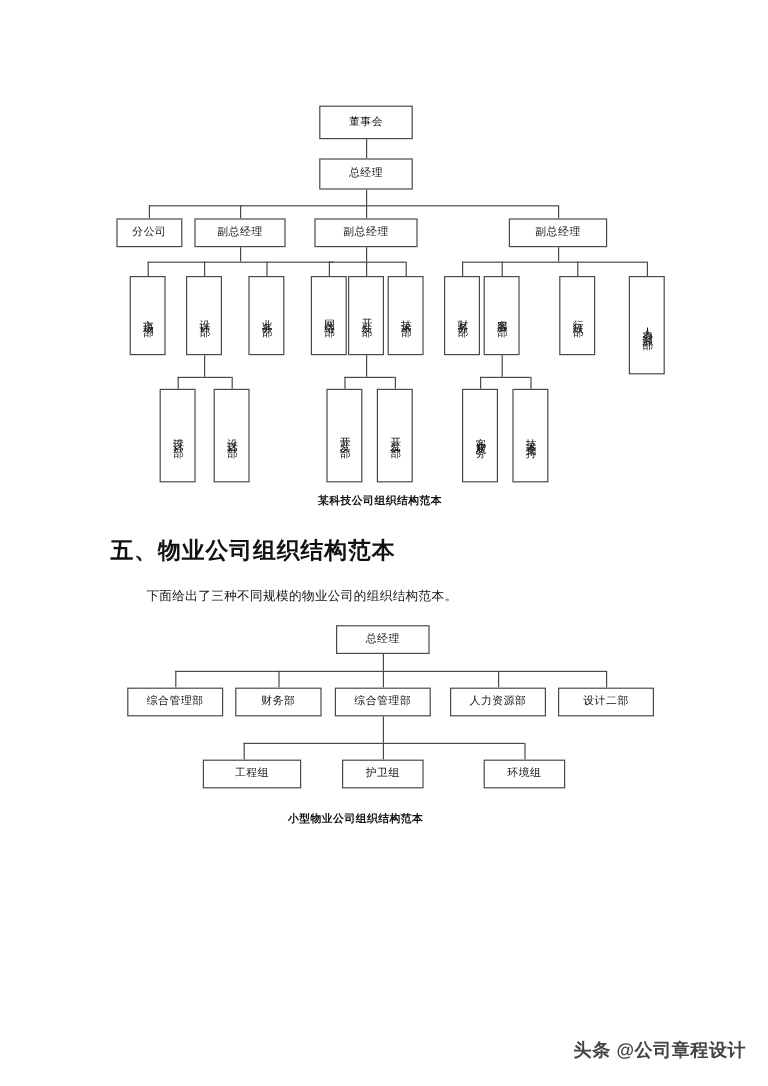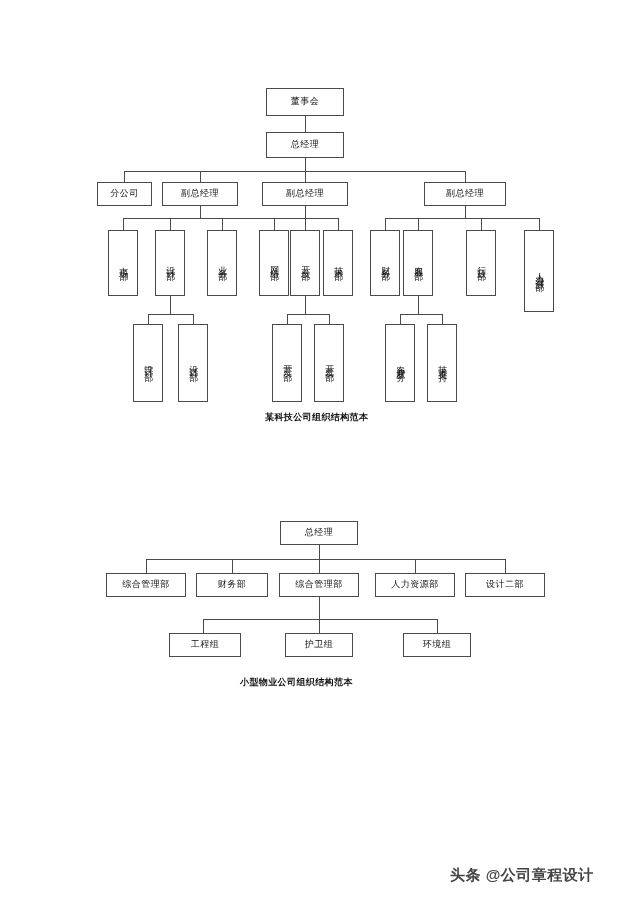--- a/index.html
+++ b/index.html
@@ -125,21 +125,23 @@
     <div class="ln hz" style="left:400px;top:314px;width:42px;"></div>
     <div class="ln vt" style="left:400px;top:314px;height:10px;"></div>
     <div class="ln vt" style="left:442px;top:314px;height:10px;"></div>
 
     <div class="node v" style="left:385px;top:324px;width:30px;height:78px;">客户服务</div>
     <div class="node v" style="left:427px;top:324px;width:30px;height:78px;">技术支持</div>
 
     <div class="caption" style="left:265px;top:411px;">某科技公司组织结构范本</div>
   </div>
 
+  <div class="heading" style="left:92px;top:446px;">五、物业公司组织结构范本</div>
 
+  <div class="para" style="left:122px;top:490px;">下面给出了三种不同规模的物业公司的组织结构范本。</div>
 
   <div>
 
     <div class="node h" style="left:280px;top:521px;width:78px;height:24px;">总经理</div>
 
     <div class="ln vt" style="left:319px;top:545px;height:14px;"></div>
     <div class="ln hz" style="left:146px;top:559px;width:359px;"></div>
     <div class="ln vt" style="left:146px;top:559px;height:14px;"></div>
     <div class="ln vt" style="left:232px;top:559px;height:14px;"></div>
     <div class="ln vt" style="left:319px;top:559px;height:14px;"></div>
@@ -151,22 +153,22 @@
     <div class="node h" style="left:279px;top:573px;width:80px;height:24px;">综合管理部</div>
     <div class="node h" style="left:375px;top:573px;width:80px;height:24px;">人力资源部</div>
     <div class="node h" style="left:465px;top:573px;width:80px;height:24px;">设计二部</div>
 
     <div class="ln vt" style="left:319px;top:597px;height:22px;"></div>
     <div class="ln hz" style="left:203px;top:619px;width:234px;"></div>
     <div class="ln vt" style="left:203px;top:619px;height:14px;"></div>
     <div class="ln vt" style="left:319px;top:619px;height:14px;"></div>
     <div class="ln vt" style="left:437px;top:619px;height:14px;"></div>
 
-    <div class="node h" style="left:169px;top:633px;width:72px;height:24px;">工程组</div>
+    <div class="node h" style="left:169px;top:633px;width:82px;height:24px;">工程组</div>
     <div class="node h" style="left:285px;top:633px;width:68px;height:24px;">护卫组</div>
     <div class="node h" style="left:403px;top:633px;width:68px;height:24px;">环境组</div>
 
     <div class="caption" style="left:240px;top:676px;">小型物业公司组织结构范本</div>
   </div>
 
-  <div class="watermark" style="left:450px;top:866px;">头条 @公司章程设计</div>
+  <div class="watermark" style="left:478px;top:866px;">头条 @公司章程设计</div>
 
 </div>
 
 </body></html>

